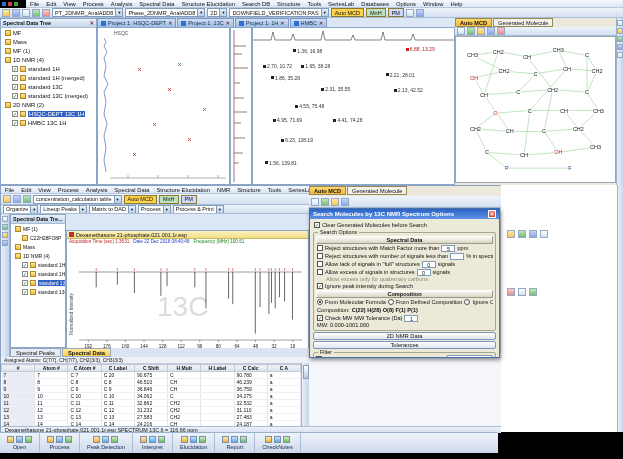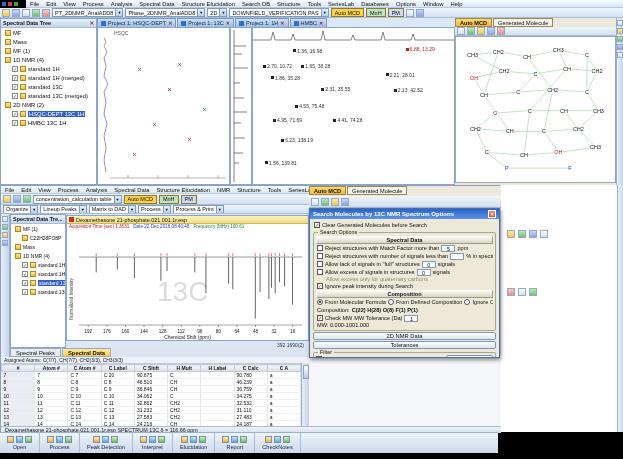--- a/index.html
+++ b/index.html
@@ -579,21 +579,21 @@
           </div>
 
           <div class="titem chk" style="font-size: 5px; padding-left: 11px;">
             <span class="box"></span>
             <span class="nicon"></span>
             <span class="lbl">standard 13C (merged)</span>
           </div>
         </div>
     </div>
 
-    <div class="abs spanel" style="left:65px;top:29px;width:243px;height:126px">
+    <div class="abs spanel" style="left:65px;top:44px;width:243px;height:126px">
       <div style="height:8px;background:linear-gradient(#fdf2c0,#f3dd86);border-bottom:1px solid #c8b860;display:flex;align-items:center;gap:2px;padding:0 2px;font-size:5.4px;white-space:nowrap;overflow:hidden">
         <span class="pticon" style="width:5px;height:5px;background:#c03030;display:inline-block"></span>
         <span>Dexamethasone 21-phosphate.021.001.1r.esp</span>
       </div>
       <div class="infotext" id="specinfo">
           <span style="color: rgb(192, 32, 32);">Acquisition Time (sec) 1.3631</span>
           <span style="color: rgb(32, 64, 192);">Date 22 Dec 2016 08:40:48</span>
           <span style="color: rgb(32, 128, 32);">Frequency (MHz) 100.61</span>
         </div>
       <svg id="spec" width="241" height="112" viewBox="0 0 241 112">

